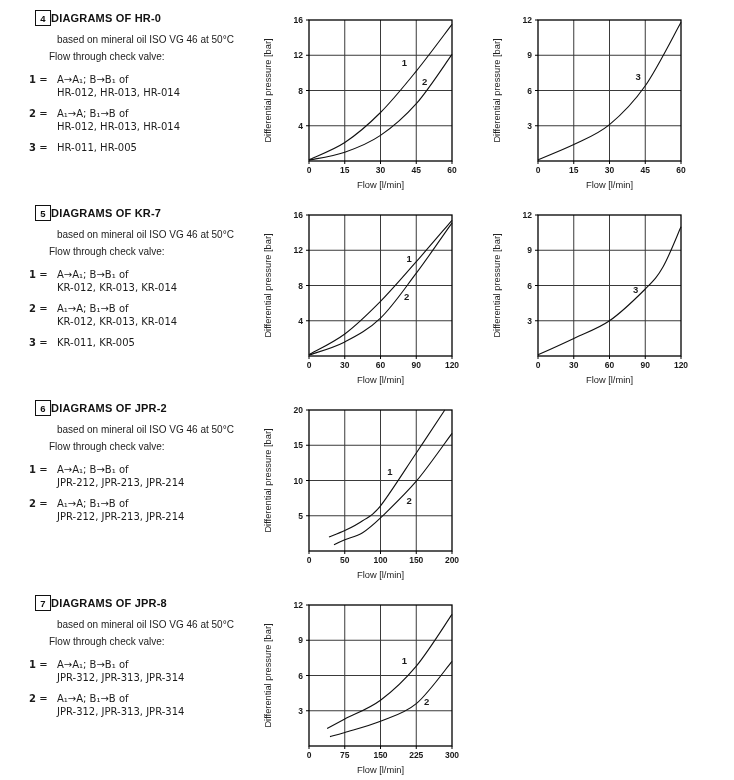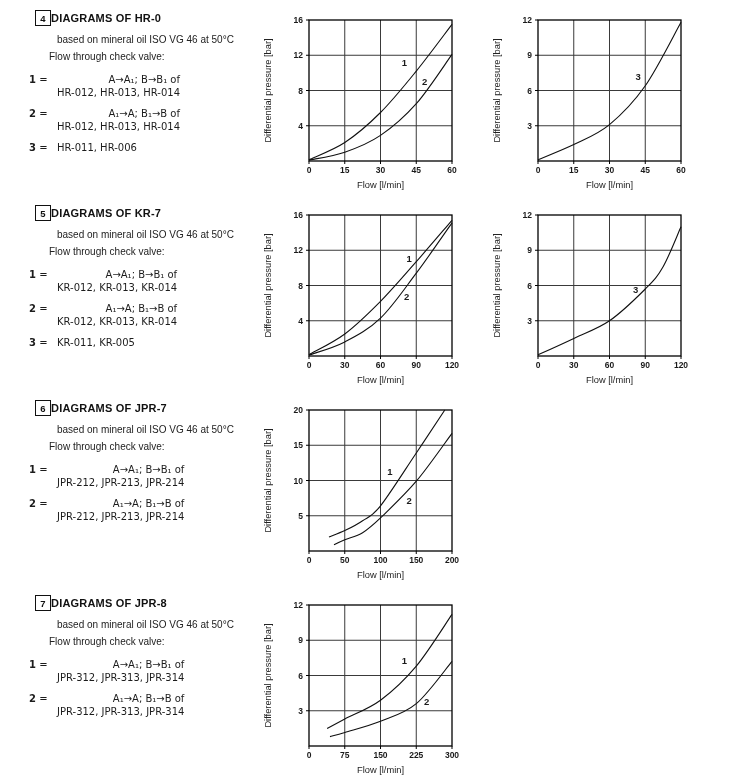--- a/index.html
+++ b/index.html
@@ -11,21 +11,21 @@
   .num-box{width:14px;height:14px;border:1.3px solid #111;display:flex;align-items:center;
            justify-content:center;font-size:9.5px;font-weight:bold;color:#111;background:#fff;}
   .sec-title{padding-top:2px;font-size:11px;font-weight:bold;color:#111;letter-spacing:.2px;}
   .sec-sub{margin-left:22px;margin-top:8px;font-size:10px;color:#222;}
   .intro{position:absolute;left:49px;top:51px;font-size:10px;color:#222;}
   .legend{position:absolute;left:29px;top:74px;width:232px;}
   .legend-row{display:flex;margin-bottom:9px;font-size:10px;line-height:12.5px;color:#1c1c1c;
               font-family:"DejaVu Sans","Liberation Sans",sans-serif;}
   .lg-key{width:28px;flex:none;}
   .lg-key b{font-weight:bold;}
-  .lg-lines div{white-space:nowrap;text-align:right;}
+  .lg-lines div{white-space:nowrap;}
   .chart{position:absolute;top:2px;}
   .chart-left{left:262px;}
   .chart-right{left:491px;}
 </style>
 </head>
 <body>
 
 <div id="page">
 
   <div class="section" style="top:0">
@@ -48,21 +48,21 @@
         <div class="legend-row">
           <span class="lg-key"><b>2</b> <span>=</span></span>
           <div class="lg-lines">
             <div>A₁→A; B₁→B of</div>
             <div>HR-012, HR-013, HR-014</div>
           </div>
         </div>
         <div class="legend-row">
           <span class="lg-key"><b>3</b> <span>=</span></span>
           <div class="lg-lines">
-            <div>HR-011, HR-006</div>
+            <div>HR-011, HR-005</div>
           </div>
         </div>
       </div>
     <svg class="chart chart-left" width="205" height="192">
         <line x1="47" y1="159" x2="47" y2="162" stroke="#000000" stroke-width="1"></line>
         <line x1="82.75" y1="18" x2="82.75" y2="159" stroke="#3a3a3a" stroke-width="1"></line>
         <line x1="82.75" y1="159" x2="82.75" y2="162" stroke="#000000" stroke-width="1"></line>
         <line x1="118.5" y1="18" x2="118.5" y2="159" stroke="#3a3a3a" stroke-width="1"></line>
         <line x1="118.5" y1="159" x2="118.5" y2="162" stroke="#000000" stroke-width="1"></line>
         <line x1="154.25" y1="18" x2="154.25" y2="159" stroke="#3a3a3a" stroke-width="1"></line>
@@ -219,21 +219,21 @@
         <text x="9" y="88.5" text-anchor="middle" font-size="9.3" font-family="Liberation Sans, sans-serif" fill="#222" transform="rotate(-90 9 88.5)">Differential pressure [bar]</text>
         <path d="M47.0 157.8C53.0 155.1 70.8 147.1 82.8 141.4C94.7 135.7 106.6 132.0 118.5 123.8C130.4 115.5 145.3 101.0 154.3 92.0C163.2 83.0 166.2 80.1 172.1 69.7C178.1 59.3 187.0 36.4 190.0 29.8" fill="none" stroke="#101010" stroke-width="1.1"></path>
         <text x="144.71666666666667" y="95.55" text-anchor="middle" font-size="9.5" font-weight="bold" font-family="Liberation Sans, sans-serif" fill="#1a1a1a">3</text>
       </svg>
   </div>
 
   <div class="section" style="top:390px">
     <div class="sec-head">
       <div class="head-row">
         <div class="num-box">6</div>
-        <div class="sec-title">DIAGRAMS OF JPR-7</div>
+        <div class="sec-title">DIAGRAMS OF JPR-2</div>
       </div>
       <div class="sec-sub">based on mineral oil ISO VG 46 at 50°C</div>
     </div>
     <div class="intro">Flow through check valve:</div>
     <div class="legend">
         <div class="legend-row">
           <span class="lg-key"><b>1</b> <span>=</span></span>
           <div class="lg-lines">
             <div>A→A₁; B→B₁ of</div>
             <div>JPR-212, JPR-213, JPR-214</div>

